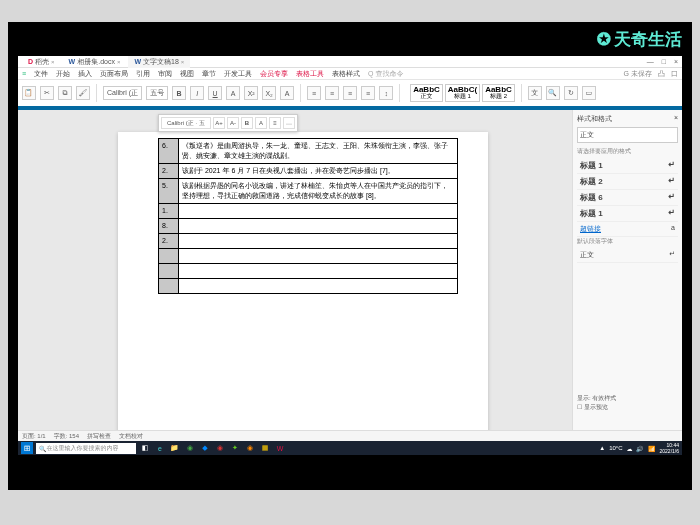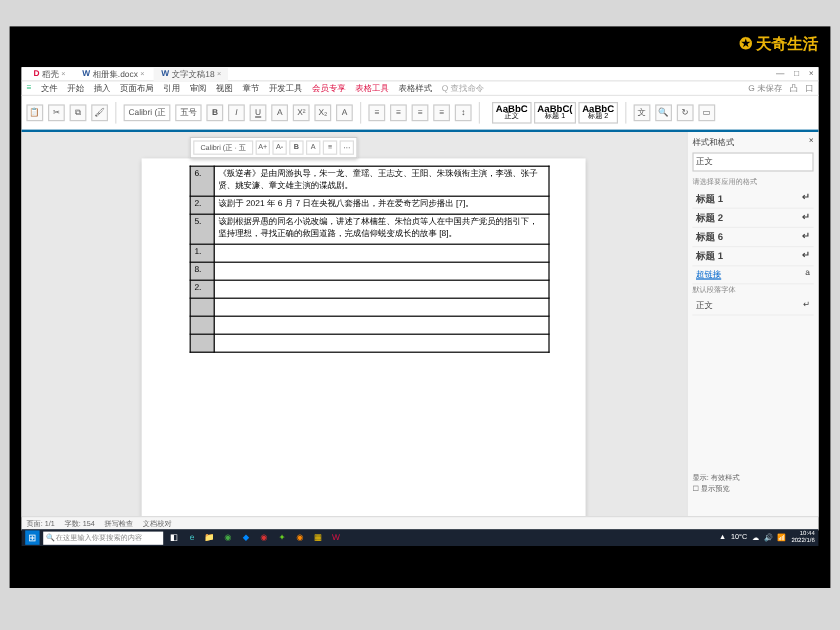--- a/index.html
+++ b/index.html
@@ -1,31 +1,31 @@
 <!DOCTYPE html>
 <html><head>
 <meta charset="utf-8">
 <style>
 *{margin:0;padding:0;box-sizing:border-box;font-family:"Microsoft YaHei",sans-serif}
 body{width:700px;height:525px;background:#e8e8e8;overflow:hidden;position:relative}
 .monitor{position:absolute;top:0;left:0;right:0;bottom:0;background:#d8d8d8}
 .screen{position:absolute;top:22px;left:8px;right:8px;bottom:35px;background:#000}
-.watermark{position:absolute;top:6px;right:10px;color:#eab308;font-size:13px;font-weight:bold;z-index:100}
+.watermark{position:absolute;top:6px;right:10px;color:#5eead4;font-size:17px;font-weight:bold;z-index:100}
 .watermark::before{content:"✪";margin-right:3px}
 .desktop{position:absolute;top:34px;left:10px;right:10px;bottom:48px;background:#fff;font-size:8px}
 .titlebar{height:12px;background:#fff;display:flex;align-items:center;padding:0 4px;border-bottom:1px solid #ddd}
 .tab{padding:1px 6px;margin-right:2px;font-size:7px;color:#555;display:flex;align-items:center;gap:2px}
 .tab.active{background:#f5f5f5}
 .tab-close{color:#999;font-size:6px}
 .wincontrols{margin-left:auto;display:flex;gap:8px;font-size:7px;color:#666}
 .menubar{height:12px;background:#fff;display:flex;align-items:center;padding:0 4px;gap:8px;font-size:7px;color:#444;border-bottom:1px solid #e5e5e5}
 .menubar .menu-item{cursor:pointer}
 .menubar .highlight{color:#d14}
 .menubar .right{margin-left:auto;display:flex;gap:6px;color:#888}
-.ribbon{height:30px;background:#fff;display:flex;align-items:center;padding:0 4px;gap:4px;border-bottom:2px solid #0369a1}
+.ribbon{height:30px;background:#fff;display:flex;align-items:center;padding:0 4px;gap:4px;border-bottom:4px solid #0369a1}
 .rb-btn{width:14px;height:14px;border:1px solid #ccc;background:#fafafa;display:flex;align-items:center;justify-content:center;font-size:7px;color:#555}
 .rb-sep{width:1px;height:18px;background:#ddd;margin:0 2px}
 .font-box{height:14px;border:1px solid #ccc;padding:0 3px;font-size:7px;display:flex;align-items:center;color:#555}
 .style-preview{display:flex;gap:2px;margin-left:4px}
 .style-item{border:1px solid #ccc;padding:1px 2px;font-size:6px;text-align:center;line-height:7px}
 .style-item .big{font-size:8px;font-weight:bold}
 .main{position:absolute;top:54px;left:0;right:0;bottom:12px;display:flex;background:#f0f0f0}
 .docarea{flex:1;overflow:hidden;position:relative;background:#e8e8e8}
 .float-toolbar{position:absolute;top:4px;left:140px;background:#fff;border:1px solid #ccc;box-shadow:0 1px 3px rgba(0,0,0,0.2);padding:2px;display:flex;gap:2px;z-index:5}
 .ft-btn{width:12px;height:12px;border:1px solid #ddd;font-size:6px;display:flex;align-items:center;justify-content:center;color:#555}

